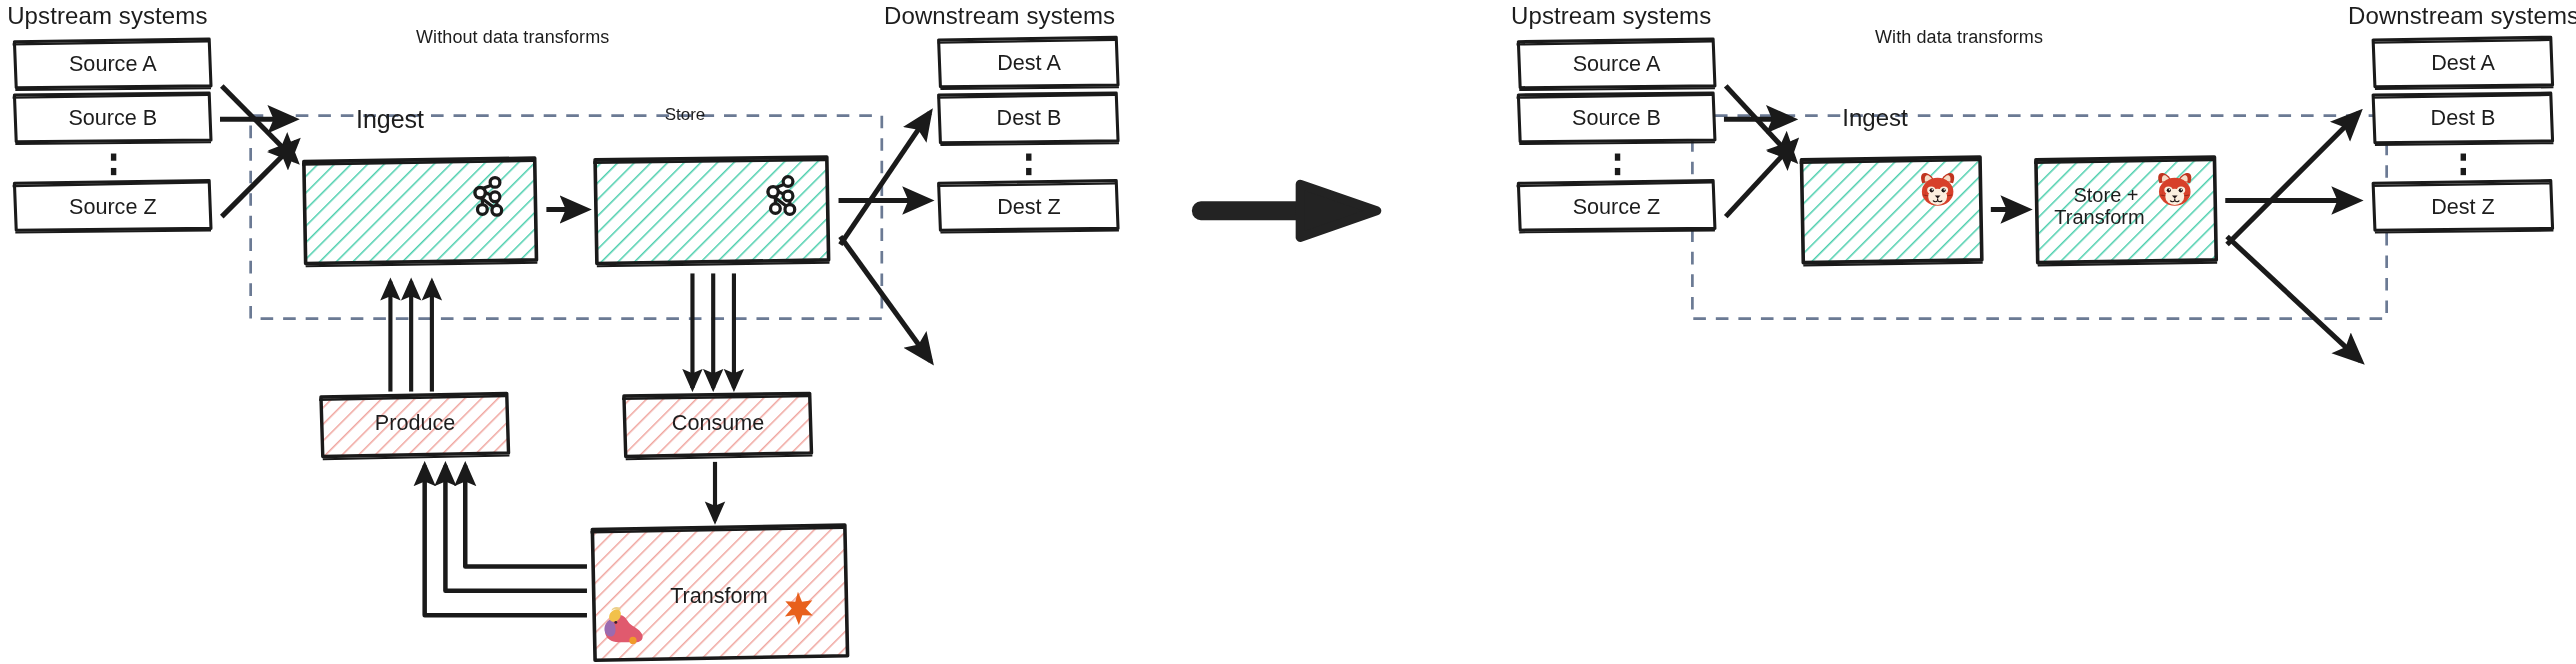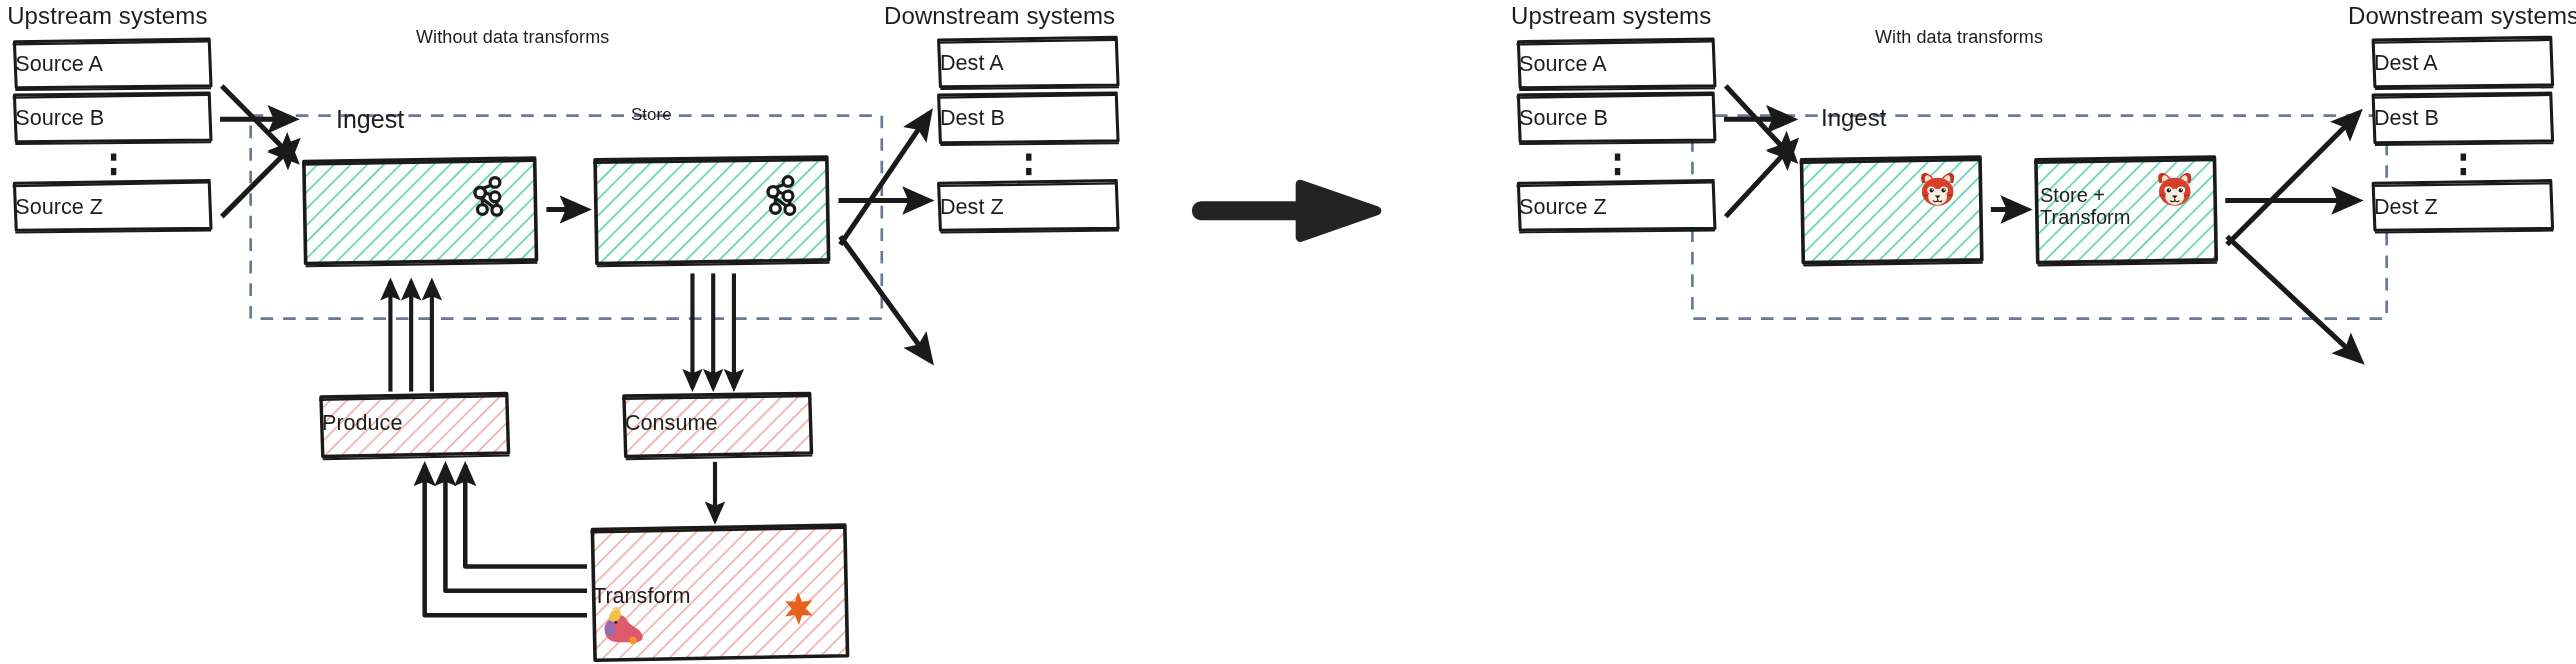--- a/index.html
+++ b/index.html
@@ -18,20 +18,21 @@
     color:#1d1d1d;
     white-space:nowrap;
     letter-spacing:0.1px;
   }
   .hdr{font-size:24px;}
   .boxtxt{
     position:absolute;
     font-size:21.6px;
     color:#1d1d1d;
     white-space:nowrap;
+    text-align:center;
     line-height:1.12;
   }
   .boxtxt.two{font-size:20px;}
 </style>
 </head>
 <body>
 
 <div id="stage">
 
 <svg id="canvas" viewBox="0 0 2857 737">

